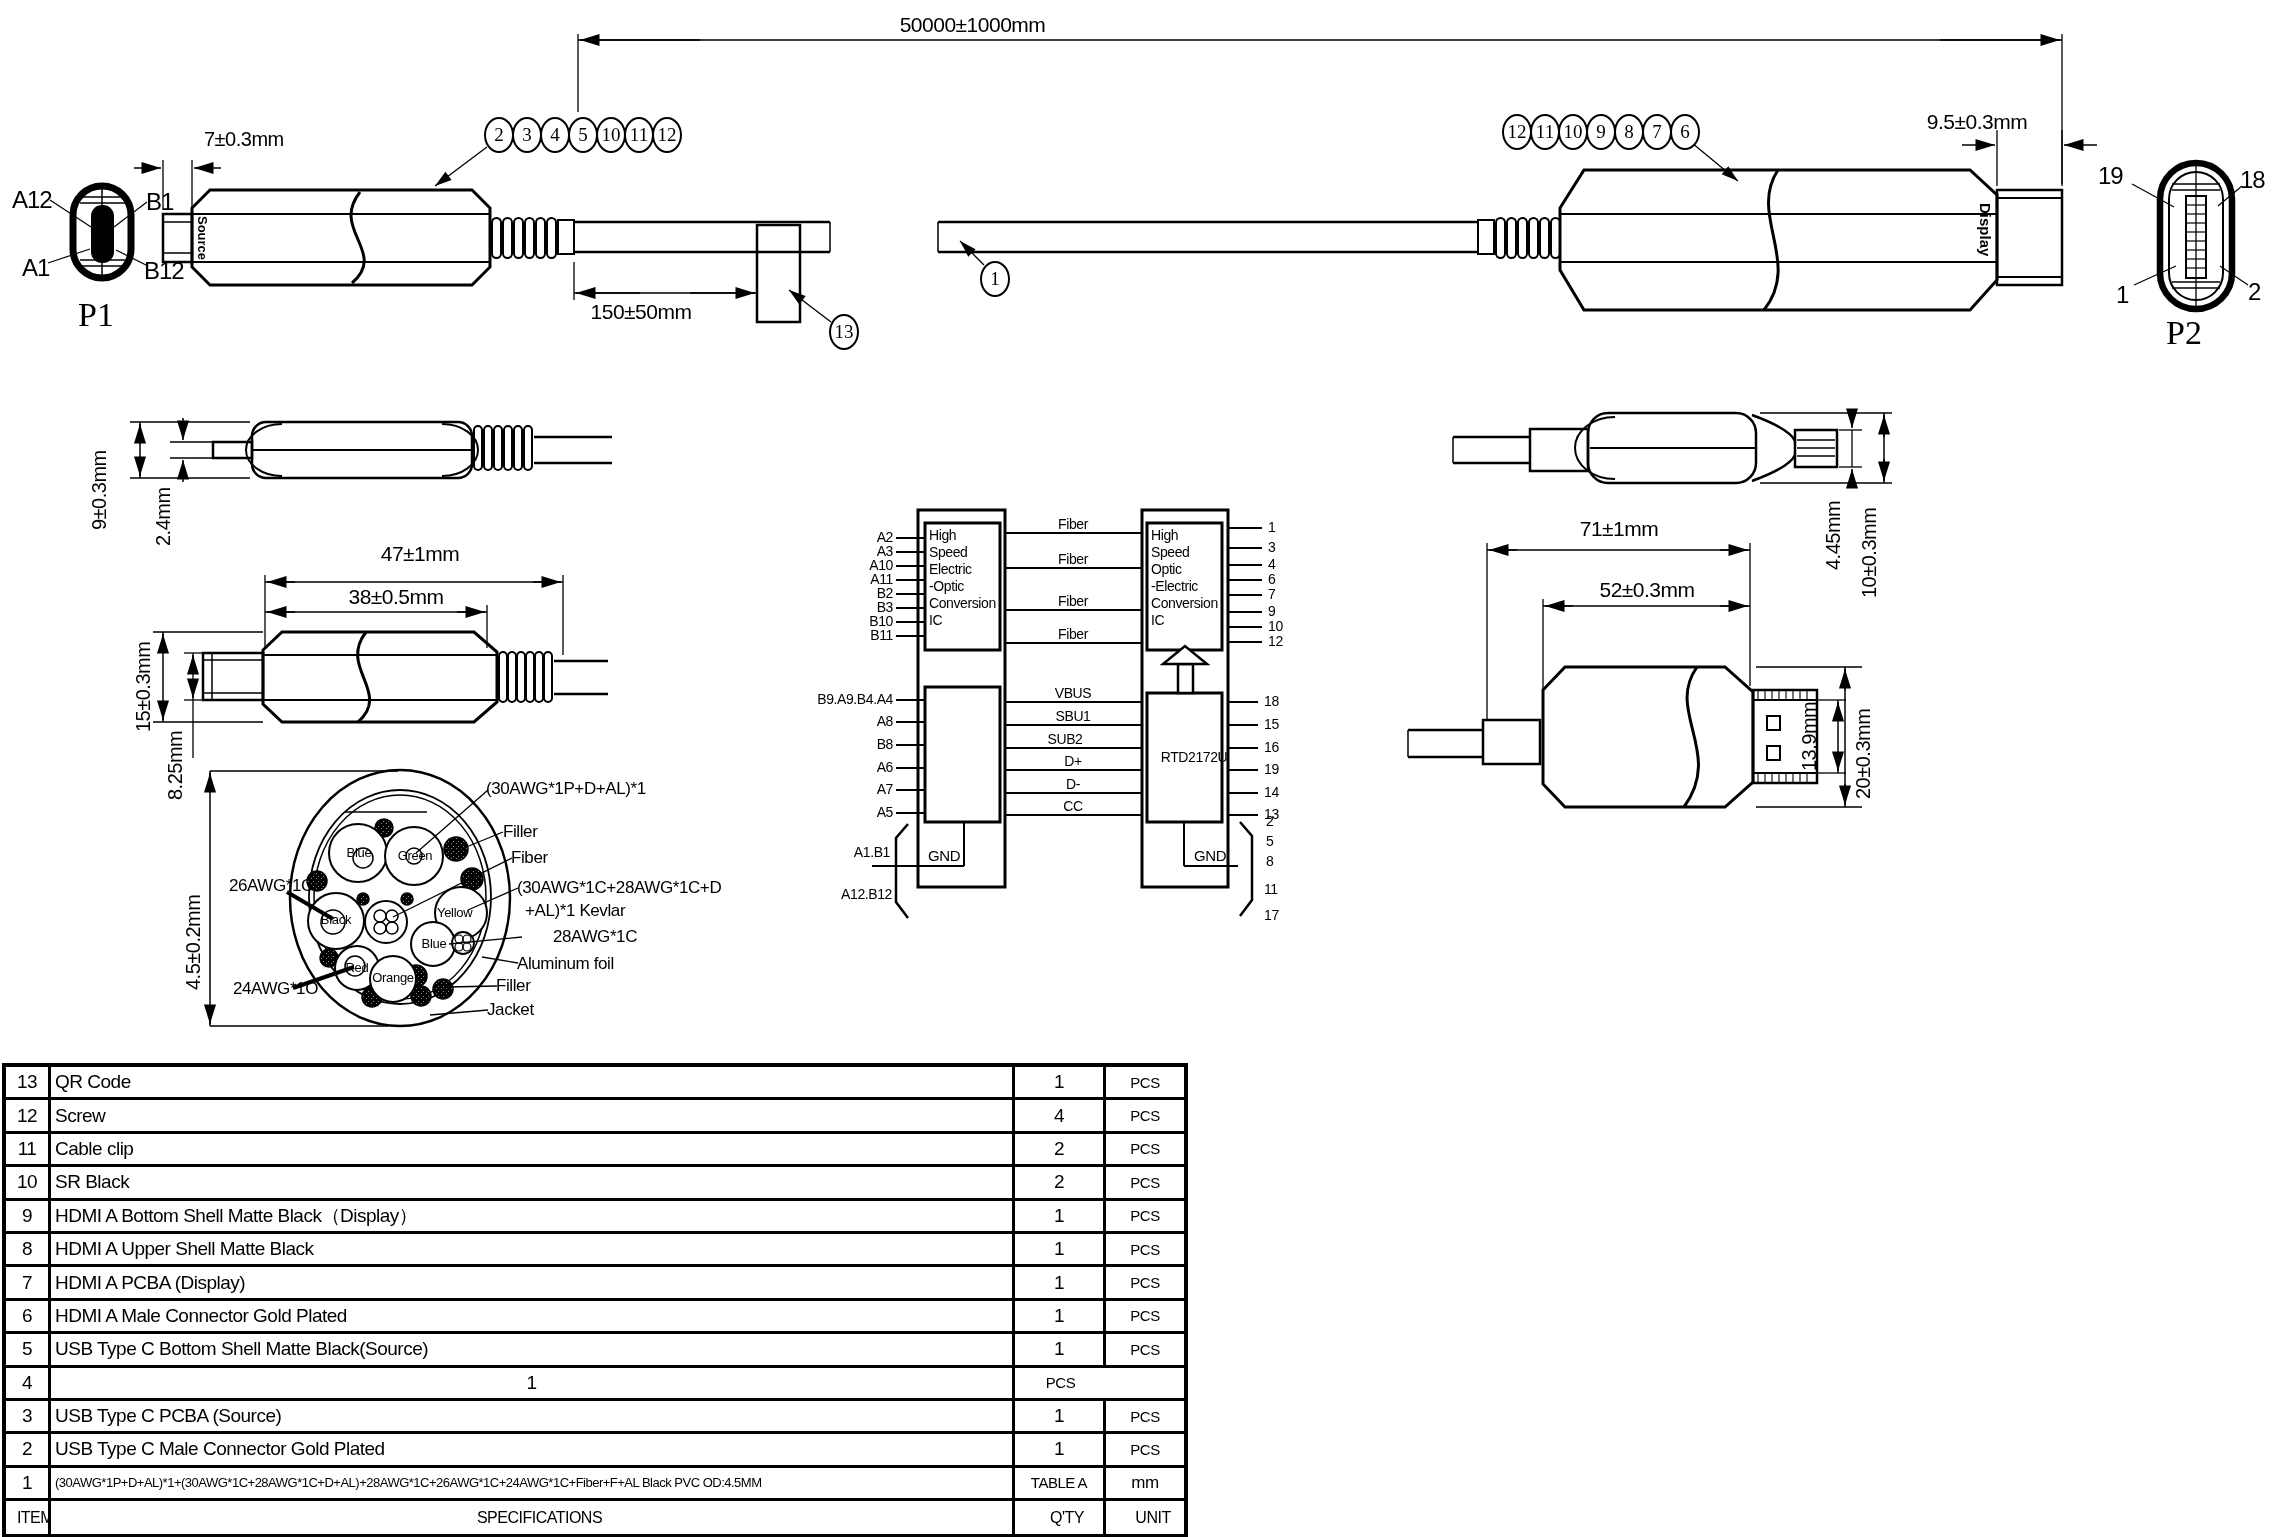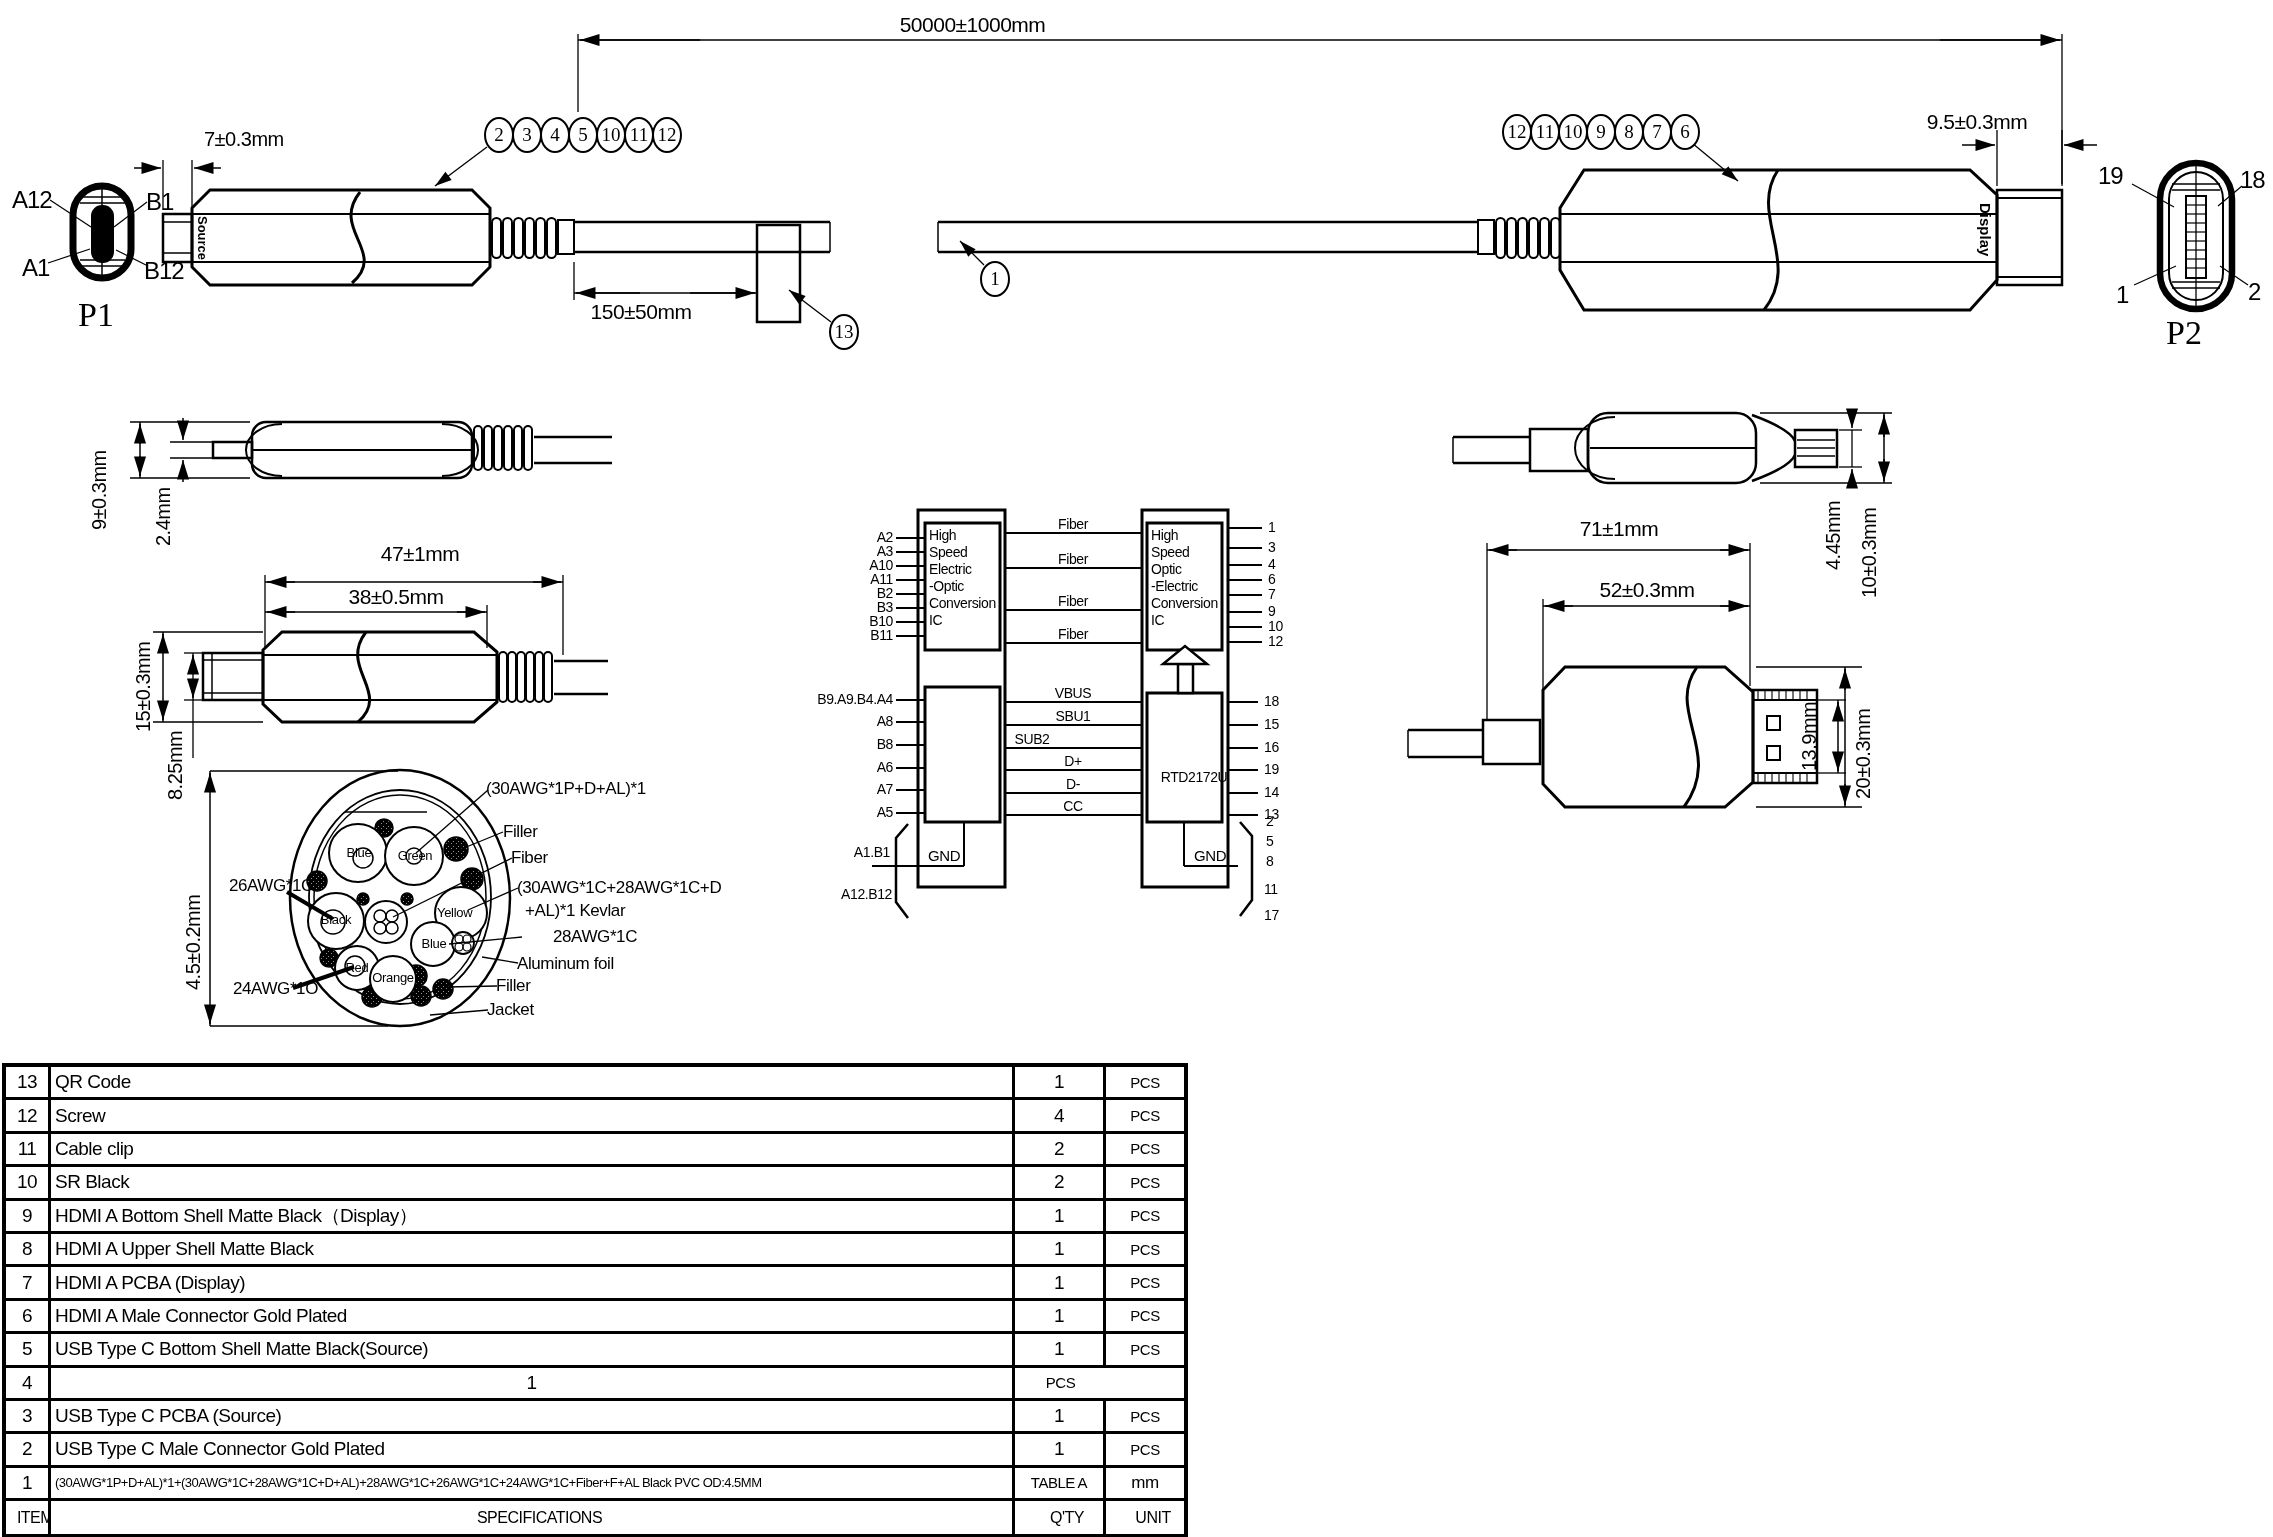--- a/index.html
+++ b/index.html
@@ -551,26 +551,26 @@
 
 <div class="t cir rgt" style="left:808px;top:691px;width:85px;">B9.A9.B4.A4</div>
 <div class="t cir rgt" style="left:808px;top:713px;width:85px;">A8</div>
 <div class="t cir rgt" style="left:808px;top:736px;width:85px;">B8</div>
 <div class="t cir rgt" style="left:808px;top:759px;width:85px;">A6</div>
 <div class="t cir rgt" style="left:808px;top:781px;width:85px;">A7</div>
 <div class="t cir rgt" style="left:808px;top:804px;width:85px;">A5</div>
 
 <div class="t cir ctr" style="left:1040px;top:685px;width:66px;">VBUS</div>
 <div class="t cir ctr" style="left:1040px;top:708px;width:66px;">SBU1</div>
-<div class="t cir ctr" style="left:999px;top:731px;width:66px;">SUB2</div>
+<div class="t cir ctr" style="left:1032px;top:731px;width:66px;">SUB2</div>
 <div class="t cir ctr" style="left:1040px;top:753px;width:66px;">D+</div>
 <div class="t cir ctr" style="left:1040px;top:776px;width:66px;">D-</div>
 <div class="t cir ctr" style="left:1040px;top:798px;width:66px;">CC</div>
 
-<div class="t cir ctr" style="left:1146px;top:769px;width:96px;">RTD2172U</div>
+<div class="t cir ctr" style="left:1146px;top:749px;width:96px;">RTD2172U</div>
 <div class="t cir" style="left:1264px;top:693px;">18</div>
 <div class="t cir" style="left:1264px;top:716px;">15</div>
 <div class="t cir" style="left:1264px;top:739px;">16</div>
 <div class="t cir" style="left:1264px;top:761px;">19</div>
 <div class="t cir" style="left:1264px;top:784px;">14</div>
 <div class="t cir" style="left:1264px;top:806px;">13</div>
 
 <div class="t cir" style="left:928px;top:847px;font-size:15px;">GND</div>
 <div class="t cir" style="left:1194px;top:847px;font-size:15px;">GND</div>
 <div class="t cir rgt" style="left:838px;top:844px;width:52px;">A1.B1</div>

